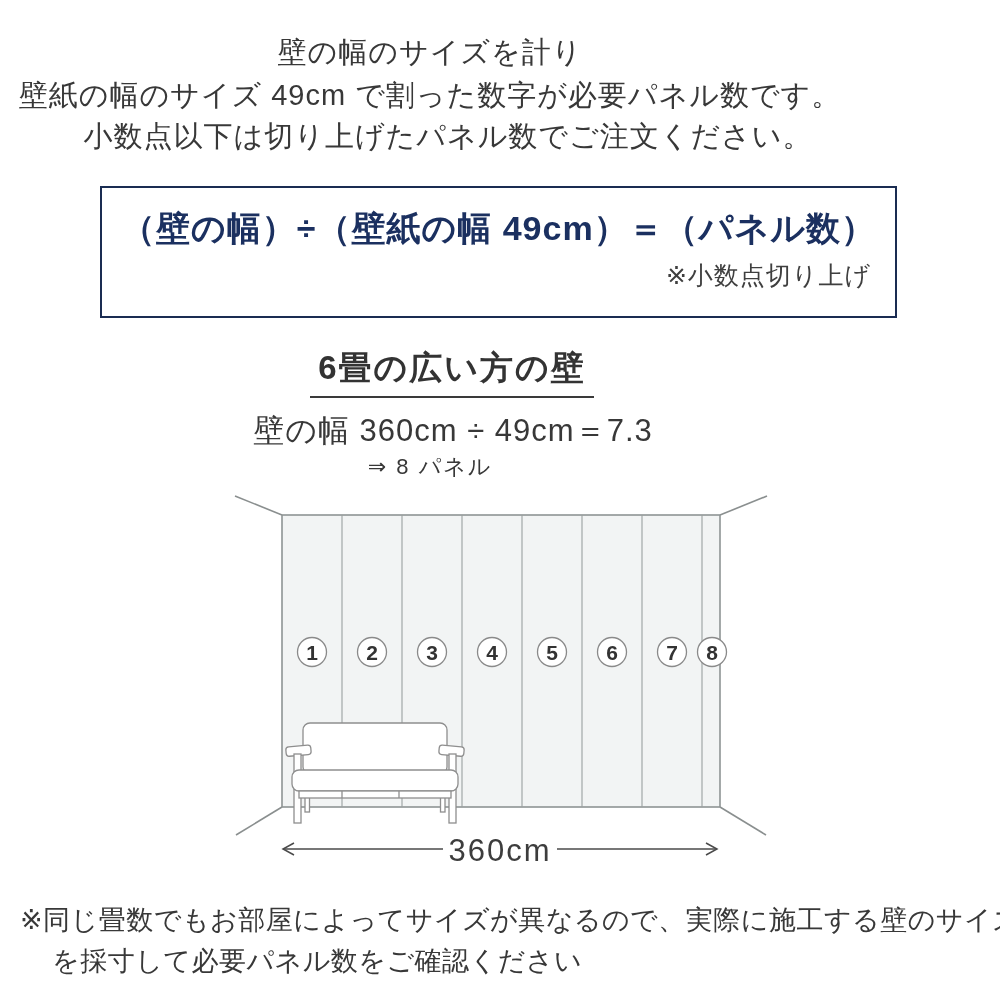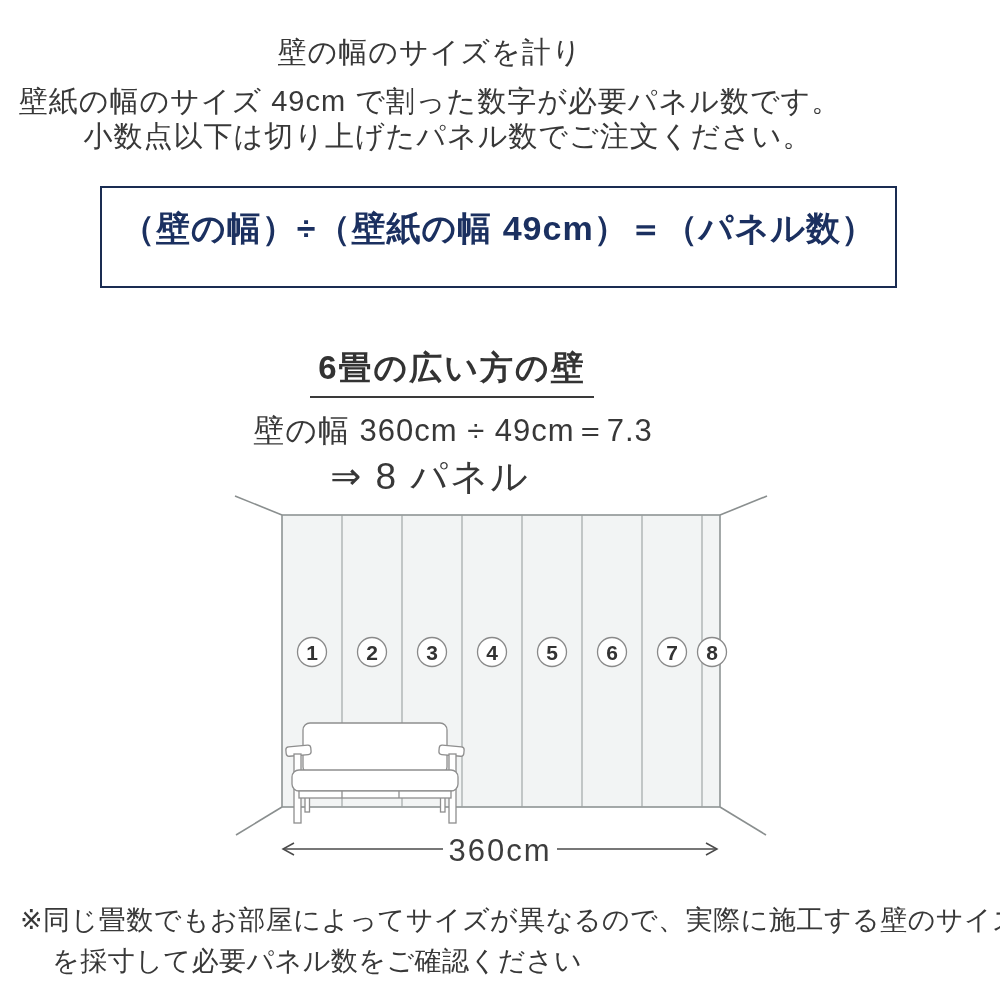--- a/index.html
+++ b/index.html
@@ -8,27 +8,27 @@
     position: relative;
     font-family: "Liberation Sans", "DejaVu Sans", sans-serif;
     color: #383838;
     overflow: hidden;
   }
   .abs { position: absolute; white-space: nowrap; }
   .center { left: 0; width: 860px; text-align: center; }
 
   .intro-line { font-size: 29px; letter-spacing: 1px; }
   .intro-1 { top: 33px; }
-  .intro-2 { top: 82px; }
+  .intro-2 { top: 76px; }
   .intro-3 { top: 117px; padding-left: 36px; }
 
   .formula-box {
     position: absolute;
     left: 100px; top: 186px;
-    width: 797px; height: 102px;
+    width: 797px; height: 132px;
     border: 2px solid #1a2c52;
     background: #ffffff;
   }
   .formula-text {
     margin-top: 18px;
     text-align: center;
     font-size: 34px;
     font-weight: bold;
     color: #1b3060;
     letter-spacing: 1px;
@@ -48,21 +48,21 @@
   .example-heading {
     display: inline-block;
     font-size: 33px;
     font-weight: bold;
     color: #333333;
     letter-spacing: 2px;
     padding: 0 8px 5px 8px;
     border-bottom: 2px solid #3a3a3a;
   }
   .example-calc { top: 410px; font-size: 31px; letter-spacing: 1px; margin-left: 23px; }
-  .example-result { top: 452px; font-size: 37px; letter-spacing: 2px; }
+  .example-result { top: 452px; font-size: 22px; letter-spacing: 2px; }
 
   .diagram-svg { position: absolute; left: 0; top: 0; width: 1000px; height: 1000px; }
 
   .footnote-line { font-size: 27px; color: #383838; letter-spacing: 0.5px; }
   .footnote-1 { left: 20px; top: 902px; }
   .footnote-2 { left: 52px; top: 943px; }
 
   svg text.panel-num {
     font-family: "Liberation Sans", "DejaVu Sans", sans-serif;
     font-size: 21px;
@@ -78,20 +78,21 @@
 </style>
 </head>
 <body>
 
 <div class="abs center intro-line intro-1">壁の幅のサイズを計り</div>
 <div class="abs center intro-line intro-2">壁紙の幅のサイズ 49cm で割った数字が必要パネル数です。</div>
 <div class="abs center intro-line intro-3">小数点以下は切り上げたパネル数でご注文ください。</div>
 
 <div class="formula-box">
   <div class="formula-text">（壁の幅）÷（壁紙の幅 49cm）＝（パネル数）</div>
+  <div class="formula-note">※小数点切り上げ</div>
 </div>
 
 <div class="abs center example-heading-wrap">
   <span class="example-heading">6畳の広い方の壁</span>
 </div>
 <div class="abs center example-calc">壁の幅 360cm ÷ 49cm＝7.3</div>
 <div class="abs center example-result">⇒ 8 パネル</div>
 
 <svg class="diagram-svg" viewBox="0 0 1000 1000" aria-hidden="true">
 

